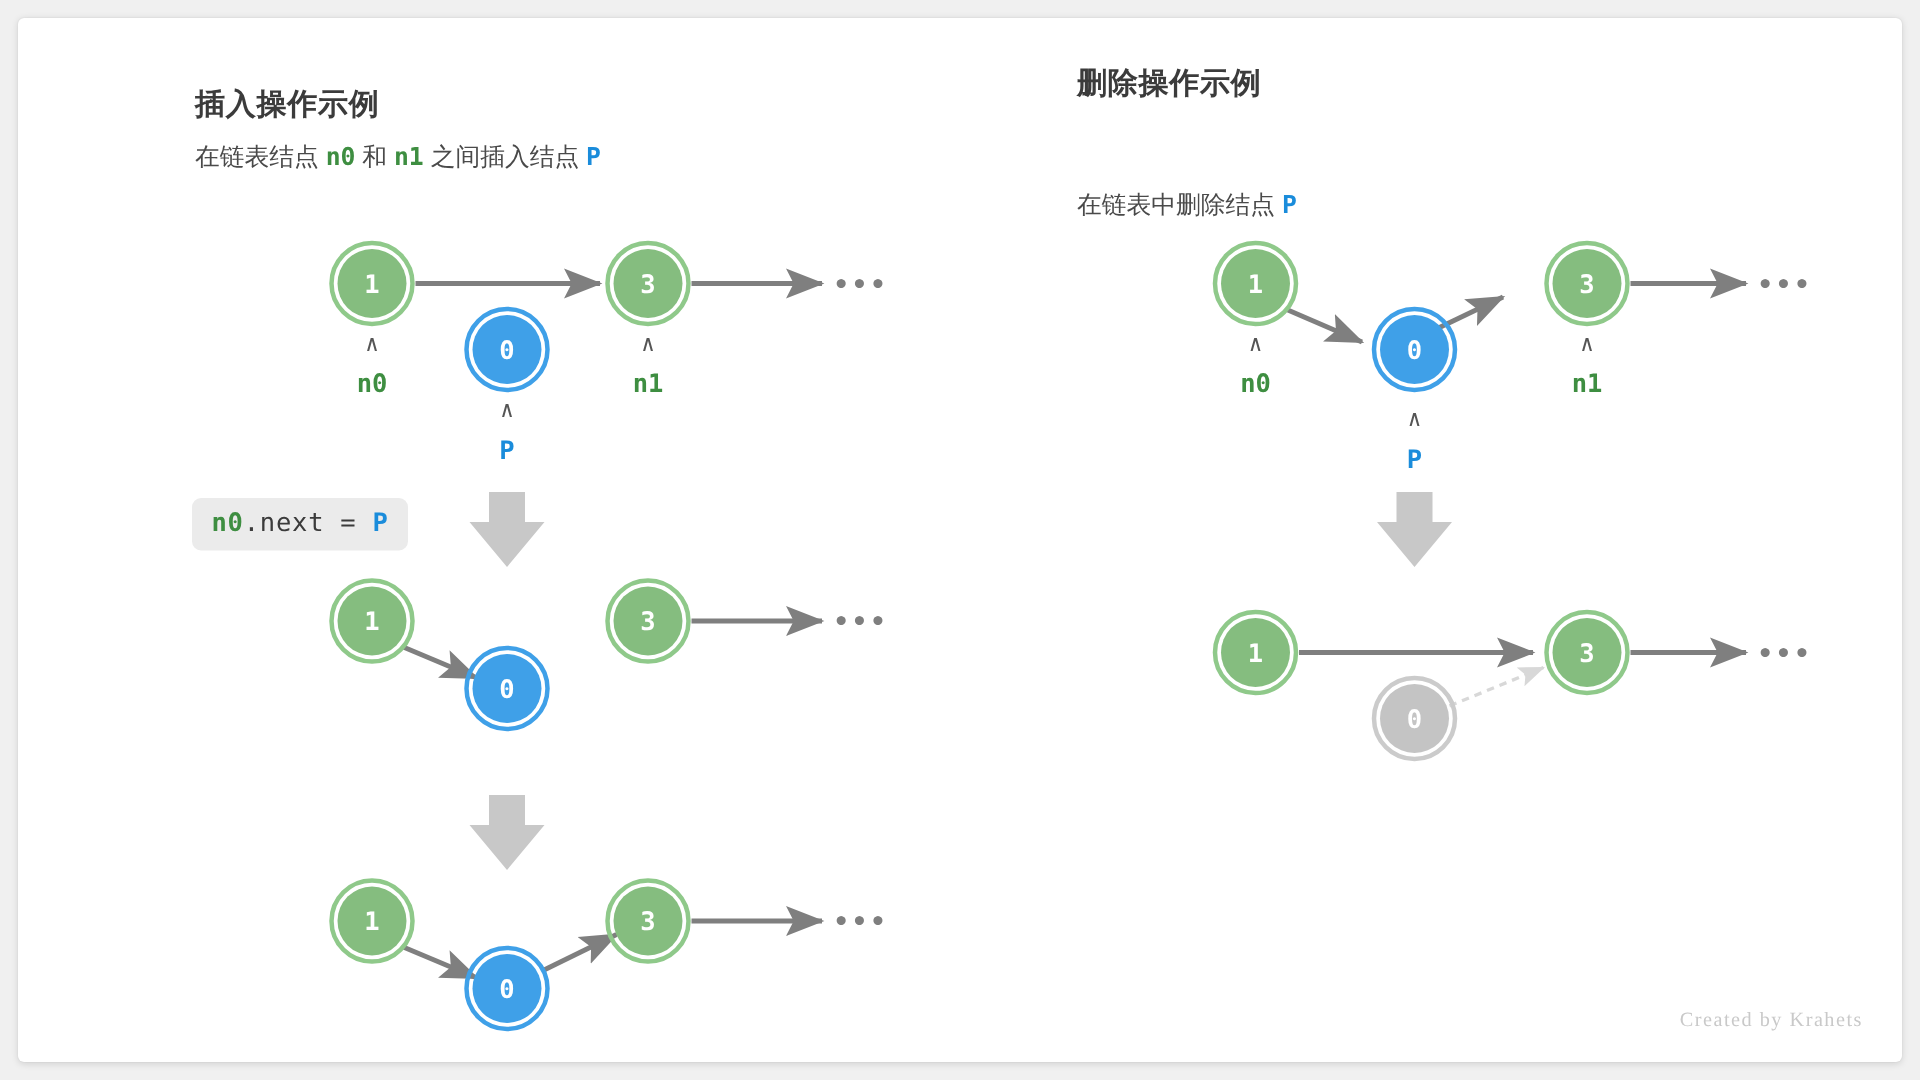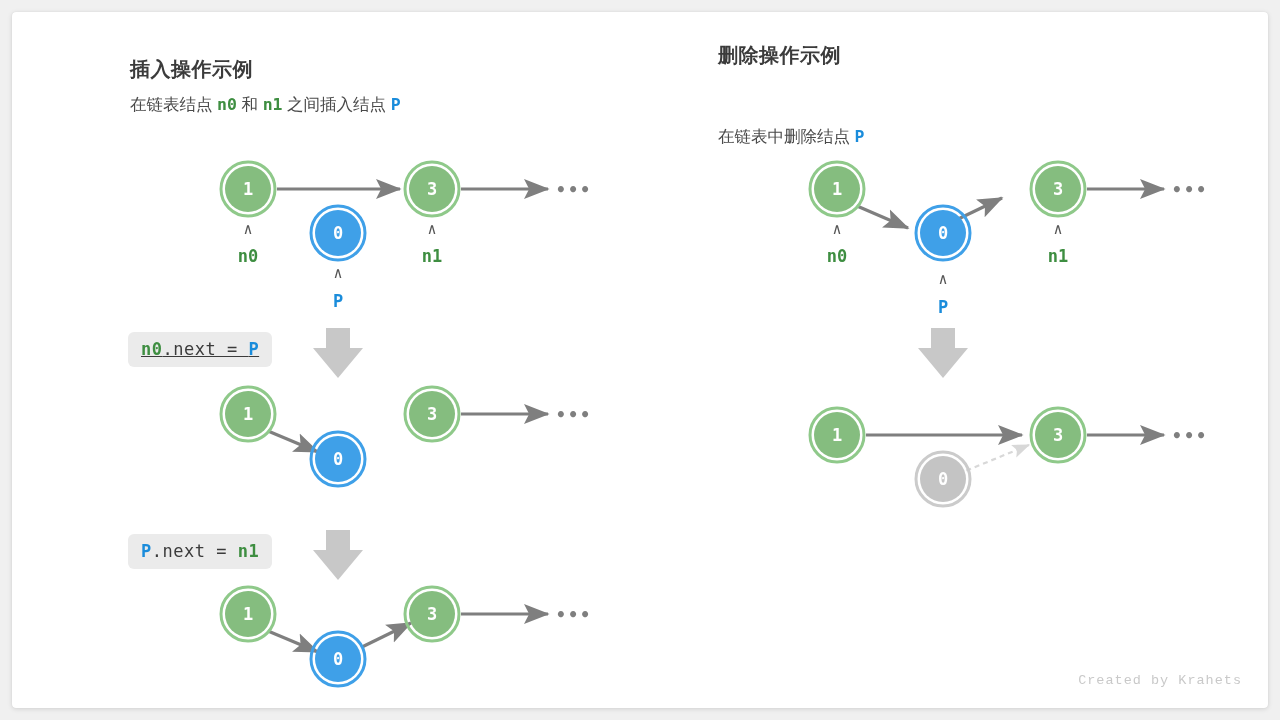--- a/index.html
+++ b/index.html
@@ -88,21 +88,21 @@
     font-family: "DejaVu Sans Mono", "Liberation Mono", monospace;
     font-size: 15px;
     color: #555555;
     transform: translateX(-50%);
   }
 
   #credit {
     position: absolute;
     right: 26px;
     bottom: 20px;
-    font-family: Liberation Mono, monospace;
+    font-family: Liberation Serif, serif;
     font-size: 13.5px;
     color: #c9c9c9;
     letter-spacing: 1px;
     white-space: nowrap;
   }
   text.nodenum {
     font-family: "DejaVu Sans Mono", "Liberation Mono", monospace;
     font-size: 17px;
     font-weight: bold;
     fill: #ffffff;
@@ -210,25 +210,22 @@
       <div class="caret" style="left:326px; top:252px;">∧</div>
       <div class="node-label label-blue" style="left:326px; top:279px;">P</div>
 
       <div class="caret" style="left:420px; top:208px;">∧</div>
       <div class="node-label label-green" style="left:420px; top:234px;">n1</div>
 
       <div class="node-label" style="left:562px; top:168px; color:#7f7f7f; letter-spacing:2px;">•••</div>
       <div class="node-label" style="left:562px; top:393px; color:#7f7f7f; letter-spacing:2px;">•••</div>
       <div class="node-label" style="left:562px; top:593px; color:#7f7f7f; letter-spacing:2px;">•••</div>
 
-      <div class="code-chip" style="left:116px; top:320px;text-decoration:underline;">
+      <div class="code-chip" style="left:116px; top:320px;">
         <span class="tok-g">n0</span><span class="tok-d">.next = </span><span class="tok-b">P</span>
-      </div>
-      <div class="code-chip" style="left:116px; top:522px;">
-        <span class="tok-b">P</span><span class="tok-d">.next = </span><span class="tok-g">n1</span>
       </div>
     </div>
 
     <div class="panel" id="panel-delete">
 
       <div class="panel-title" style="left:78px; top:30px;">删除操作示例</div>
 
       <div class="panel-subtitle" style="left:78px; top:82px;margin-top:32px;">
         <span>在链表中删除结点 </span><span class="mono blu">P</span>
       </div>

